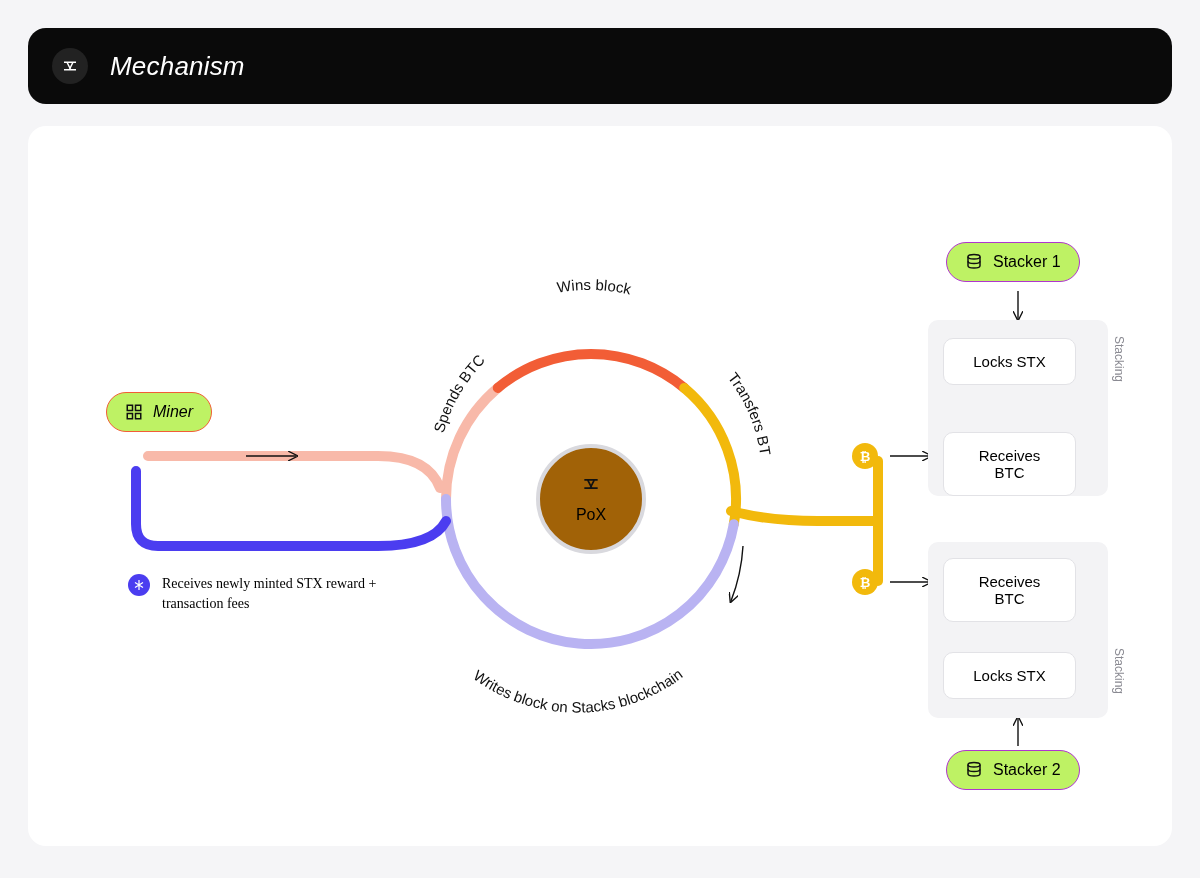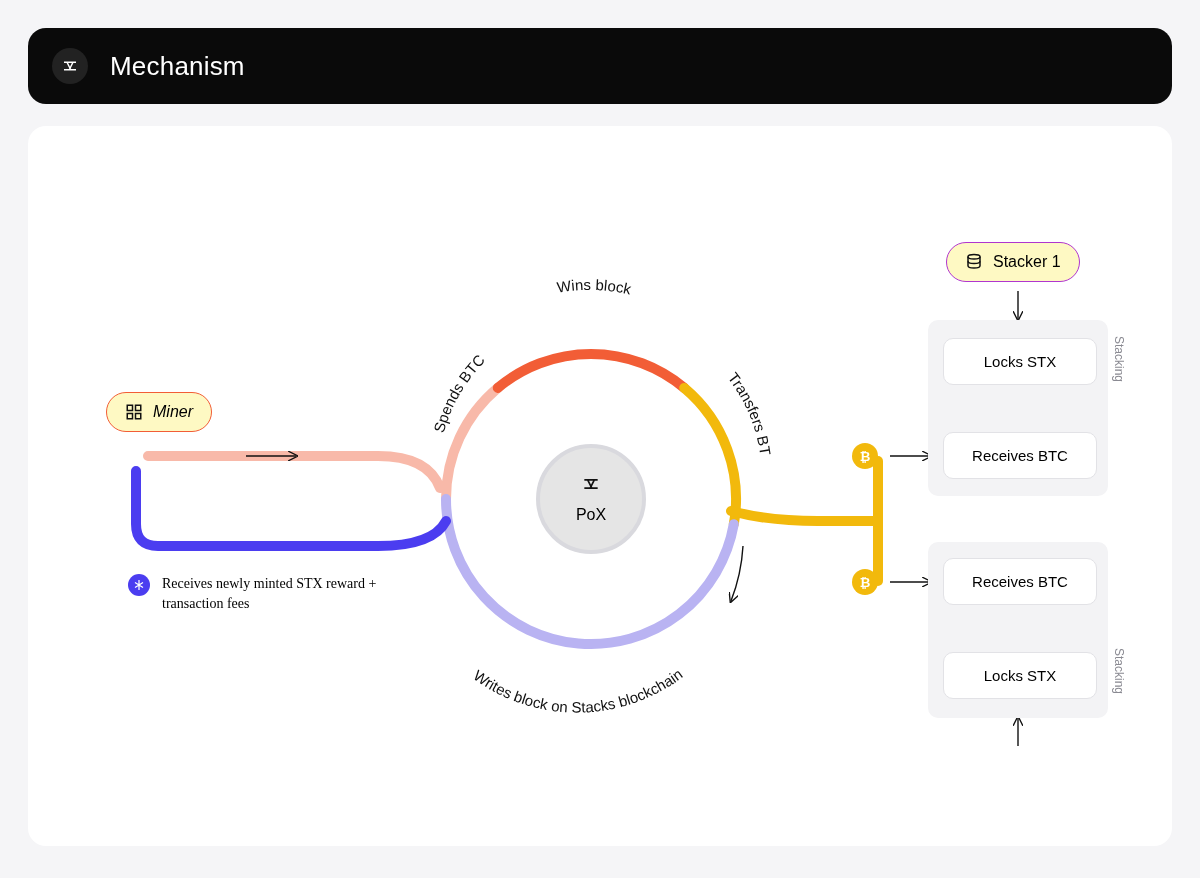--- a/index.html
+++ b/index.html
@@ -6,47 +6,47 @@
   html, body { width: 1200px; height: 878px; font-family: -apple-system, Helvetica, Arial, sans-serif; background:#f5f5f7; }
   .page { width:1200px; height:878px; position:relative; padding:28px; }
   .header {
     background:#0a0a0a; color:#fff; border-radius:18px; height:76px;
     display:flex; align-items:center; padding:0 24px; gap:22px;
   }
   .header .logo {
     width:36px; height:36px; border-radius:50%; background:#222;
     display:flex; align-items:center; justify-content:center;
   }
-  .header h1 { font-weight:500; font-size:26px; letter-spacing:.2px; }
+  .header h1 { font-weight:500; font-size:26px; letter-spacing:.2px;font-style:italic; }
   .card {
     background:#fff; border-radius:18px; margin-top:22px; height:720px; position:relative; overflow:hidden;
   }
   svg.diagram { position:absolute; inset:0; }
   
   .pill {
-    position:absolute; background:#fef9c3; border:1.5px solid #000; border-radius:999px;
+    position:absolute; background:#bef264; border:1.5px solid #000; border-radius:999px;
     display:flex; align-items:center; gap:10px; padding:10px 18px; font-size:16px;
   }
   .pill.miner { border-color:#f25d36; top:266px; left:78px;font-style:italic; }
   .pill.stacker { border-color:#b035cf; }
   .box {
     position:absolute; background:#fff; border:1px solid #e2e2e6; border-radius:10px;
-    padding:14px 20px; font-size:15px; text-align:center; width:154px;
+    padding:14px 20px; font-size:15px; text-align:center; width:133px;
   }
   .panel {
     position:absolute; background:#f3f3f5; border-radius:10px; width:180px; height:176px;
   }
   .vlabel {
     position:absolute; writing-mode:vertical-rl; font-size:12px; color:#8a8a92;
   }
   .curved-label { font-size:15px; fill:#111; }
   .note { position:absolute; display:flex; gap:12px; align-items:flex-start; font-size:14px; line-height:1.45; max-width:260px;font-family:Liberation Serif, serif; }
   .note .dot { width:22px; height:22px; border-radius:50%; display:flex; align-items:center; justify-content:center; flex:none; }
   .center-badge {
-    position:absolute; width:110px; height:110px; border-radius:50%; border:4px solid #d9d9de; background:#e5e5e5;
+    position:absolute; width:110px; height:110px; border-radius:50%; border:4px solid #d9d9de; background:#a16207;
     display:flex; flex-direction:column; align-items:center; justify-content:center; gap:12px;
     left:508px; top:318px;
   }
   .center-badge span.lbl { font-size:16px; }
   .btc-dot {
     position:absolute; width:26px; height:26px; border-radius:50%; background:#f2b90c;
     display:flex; align-items:center; justify-content:center; color:#fff; font-weight:700; font-size:13px;
   }
 </style>
 </head>
@@ -147,15 +147,23 @@
     </div>
     <div class="panel" style="top:194px; left:900px;"></div>
     <span class="vlabel" style="top:210px; left:1084px;">Stacking</span>
     <div class="box" style="top:212px; left:915px;">Locks STX</div>
     <div class="box" style="top:306px; left:915px;">Receives BTC</div>
 
     <div class="panel" style="top:416px; left:900px;"></div>
     <span class="vlabel" style="top:522px; left:1084px;">Stacking</span>
     <div class="box" style="top:432px; left:915px;">Receives BTC</div>
     <div class="box" style="top:526px; left:915px;">Locks STX</div>
+    <div class="pill stacker" style="top:624px; left:918px;">
+      <svg width="18" height="18" viewBox="0 0 24 24" fill="none" stroke="#111" stroke-width="2">
+        <ellipse cx="12" cy="5" rx="8" ry="3"></ellipse>
+          <path d="M4 5v6c0 1.7 3.6 3 8 3s8-1.3 8-3V5"></path>
+          <path d="M4 11v6c0 1.7 3.6 3 8 3s8-1.3 8-3v-6"></path>
+      </svg>
+      <span>Stacker 2</span>
+    </div>
 
   </div>
 </div>
 
 </body></html>

